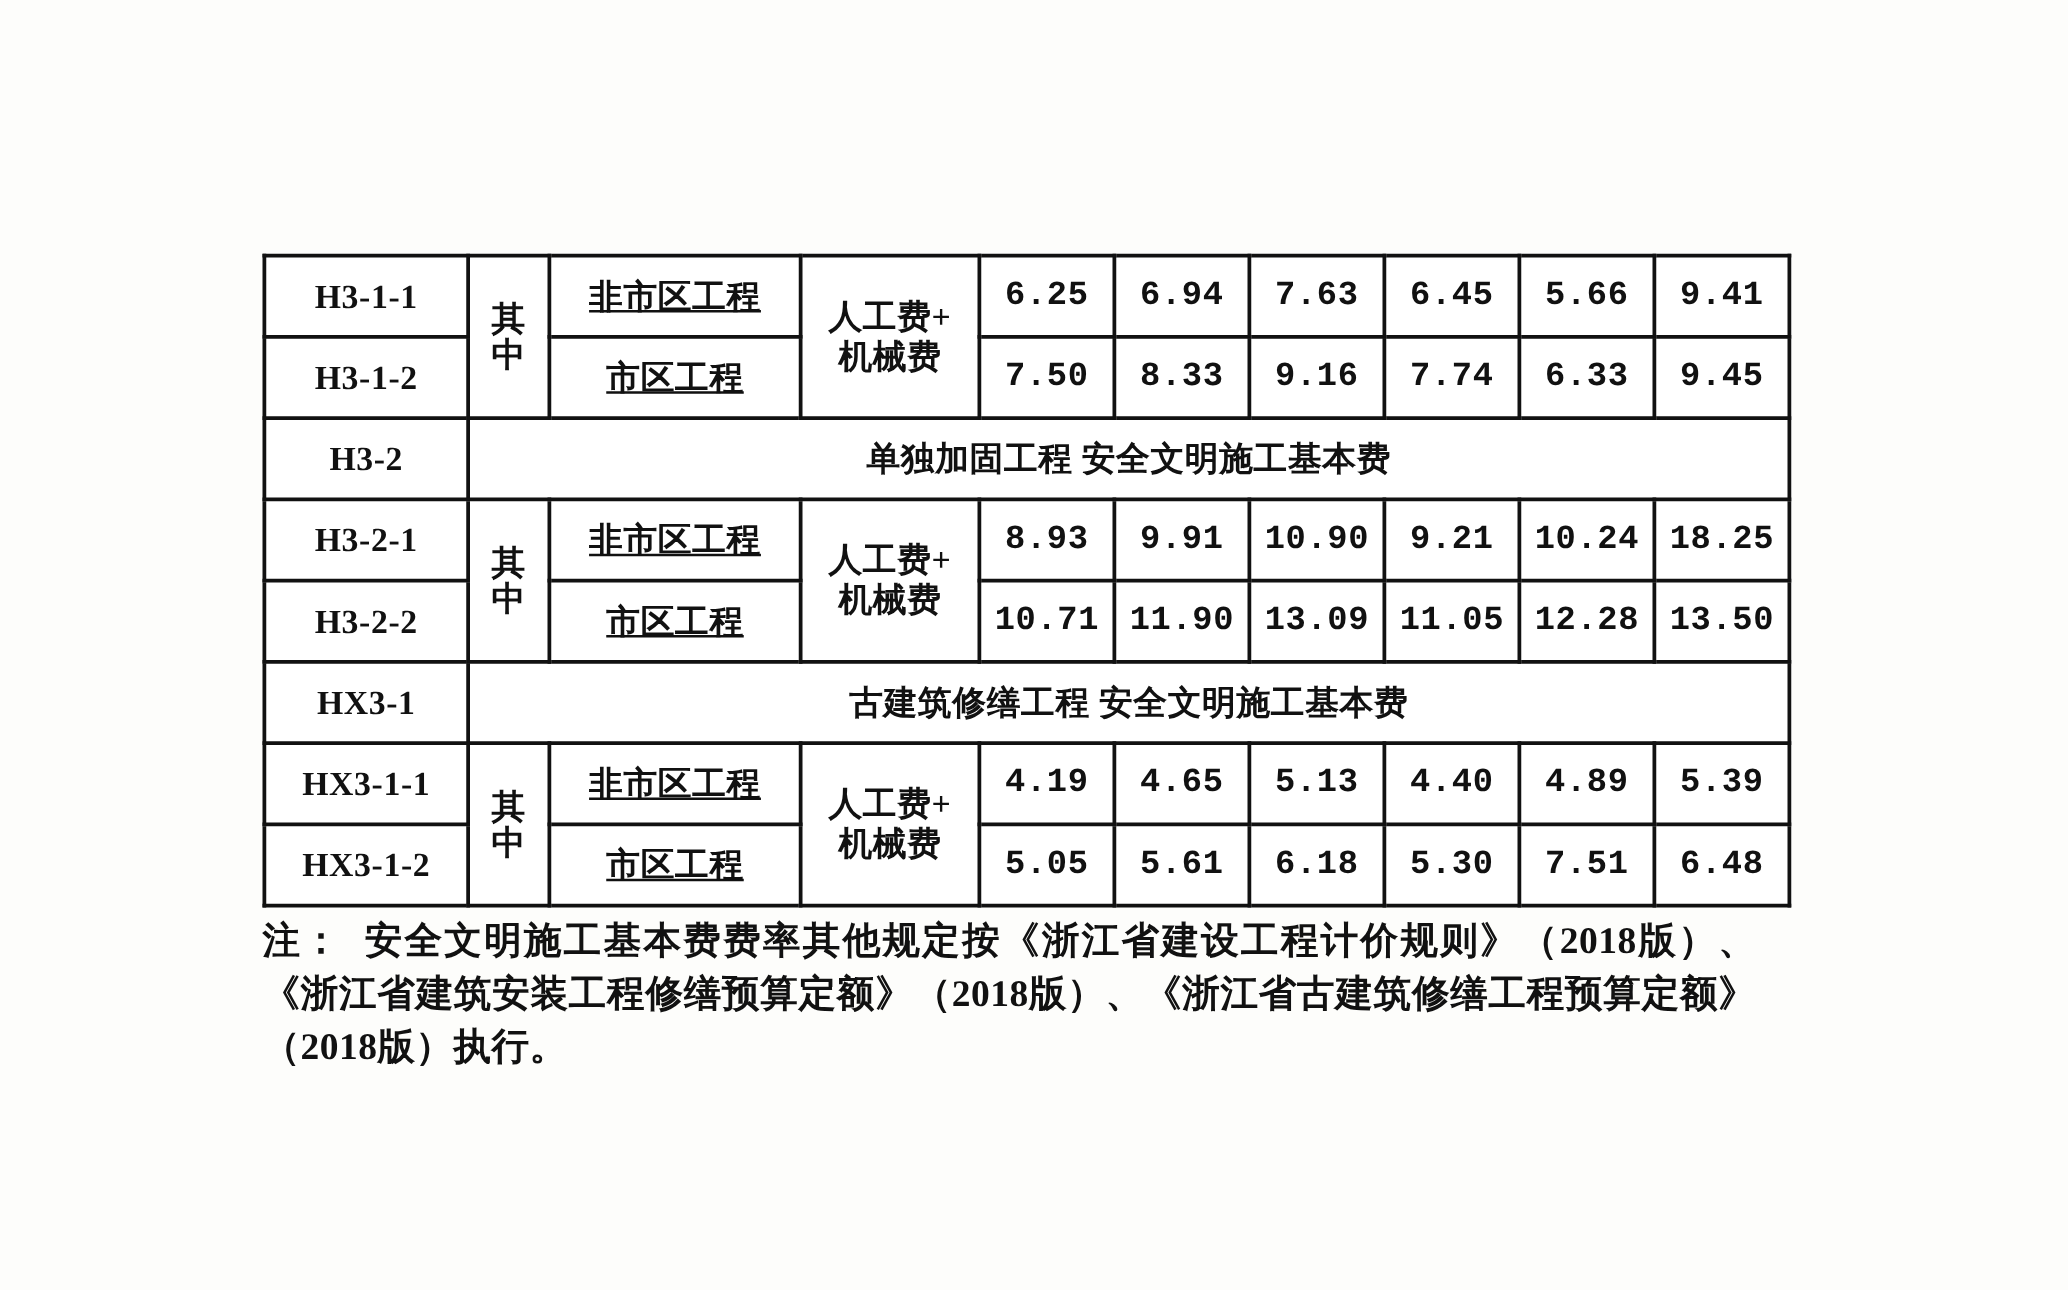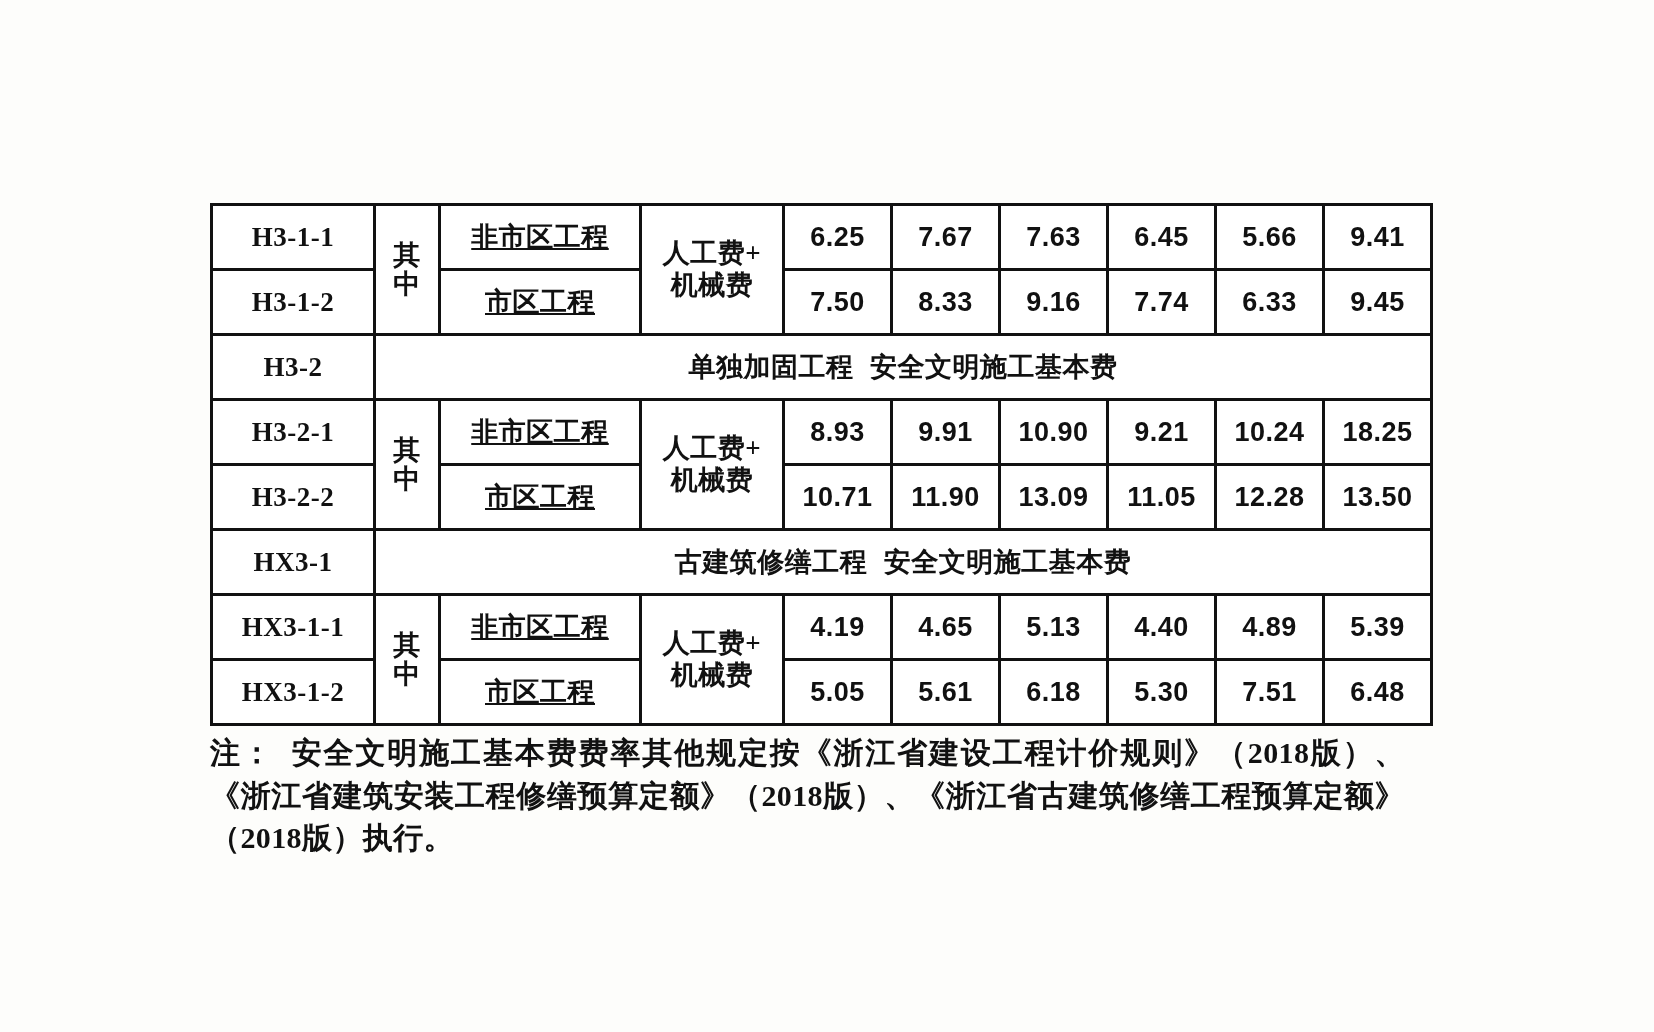--- a/index.html
+++ b/index.html
@@ -69,29 +69,28 @@
     width: 140px;
     font-size: 26px;
     line-height: 1.15;
   }
   td.basis-cell .stack {
     display: block;
   }
   td.num-cell {
     width: 105px;
     font-size: 28px;
-    font-family: Liberation Sans, sans-serif;
+    font-family: Liberation Mono, monospace;
   }
   td.span-title {
     text-align: left;
     padding-left: 14px;
     font-size: 29px;
     height: 68px;
     letter-spacing: 1.2px;
-    font-family: Liberation Mono, monospace;
   }
   .note {
     margin-top: 6px;
     width: 1195px;
     font-size: 30px;
     font-weight: bold;
     line-height: 1.42;
     letter-spacing: 0.4px;
     text-align: justify;
   }
@@ -115,21 +114,21 @@
           <td class="qizhong-cell" rowspan="2">
             <span class="stack">其</span>
             <span class="stack">中</span>
           </td>
           <td class="area-cell">非市区工程</td>
           <td class="basis-cell" rowspan="2">
             <span class="stack">人工费+</span>
             <span class="stack">机械费</span>
           </td>
           <td class="num-cell">6.25</td>
-          <td class="num-cell">7.67</td>
+          <td class="num-cell">6.94</td>
           <td class="num-cell">7.63</td>
           <td class="num-cell">6.45</td>
           <td class="num-cell">5.66</td>
           <td class="num-cell">9.41</td>
         </tr>
 
         <tr>
           <td class="code-cell">H3-1-2</td>
           <td class="area-cell">市区工程</td>
           <td class="num-cell">7.50</td>

